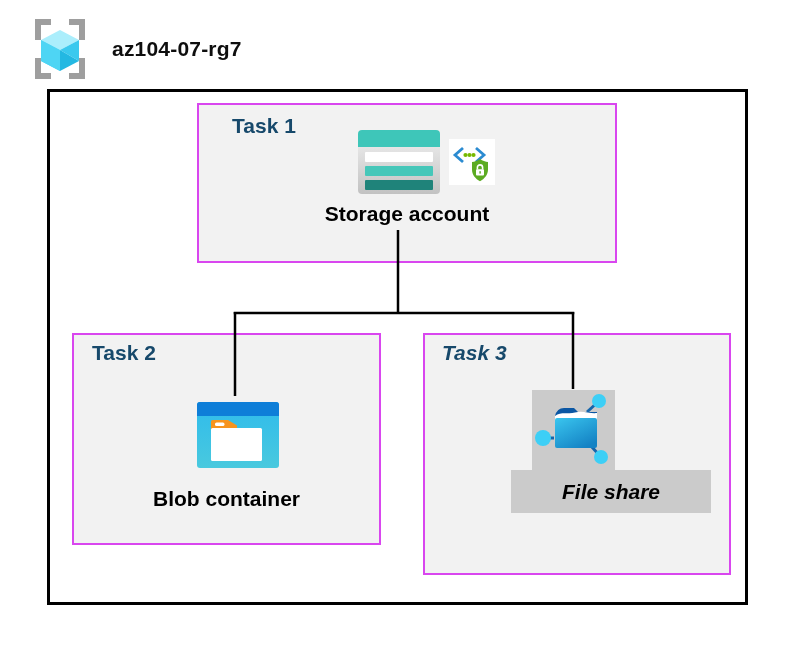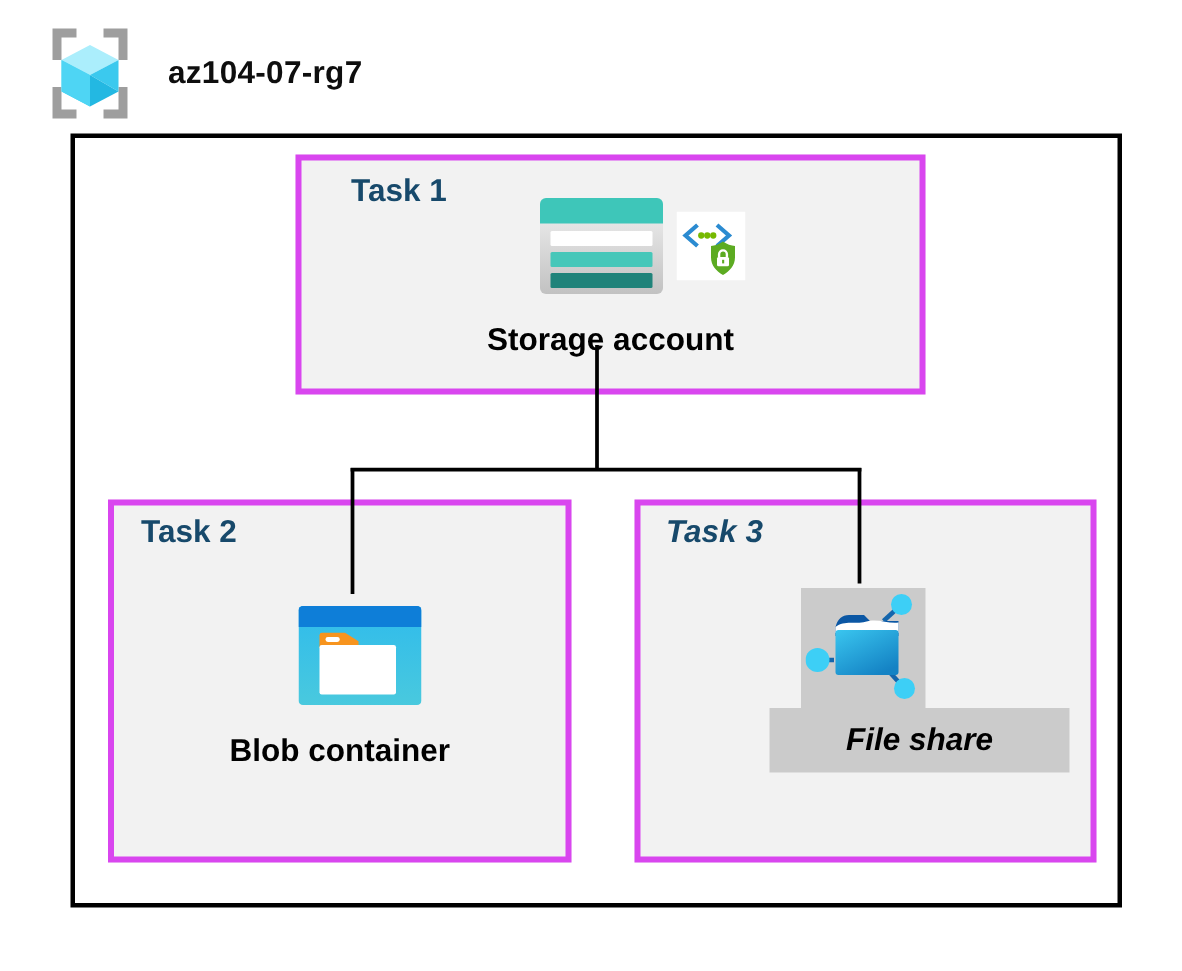--- a/index.html
+++ b/index.html
@@ -14,33 +14,33 @@
   .rg-name { margin-left:20px; font-size:21px; font-weight:700; color:#0e0e0e; letter-spacing:0.2px; }
 
   
   .outer-box {
     position:absolute; left:47px; top:89px; width:701px; height:516px;
     border:3px solid #000; background:#fff; box-sizing:border-box;
   }
 
   
   .task-box {
-    position:absolute; background:#F2F2F2; border:4px solid #d946ef; box-sizing:border-box;
+    position:absolute; background:#F2F2F2; border:2px solid #d946ef; box-sizing:border-box;
   }
   .task1 { left:197px; top:103px; width:420px; height:160px; }
-  .task2 { left:72px;  top:333px; width:309px; height:242px; }
+  .task2 { left:72px;  top:333px; width:309px; height:212px; }
   .task3 { left:423px; top:333px; width:308px; height:242px;font-style:italic; }
 
   .task-label { position:absolute; font-size:21px; font-weight:700; color:#17496B; white-space:nowrap; }
   .task1 .task-label { left:33px; top:9px; }
   .task2 .task-label { left:18px; top:6px; }
   .task3 .task-label { left:17px; top:6px; }
 
   .caption { position:absolute; font-size:21px; font-weight:700; color:#000; white-space:nowrap; }
-  .caption-storage { left:0; right:0; top:108px; text-align:center; }
+  .caption-storage { left:0; right:0; top:97px; text-align:center; }
   .caption-blob    { left:0; right:0; top:152px; text-align:center; }
 
   .icon-abs { position:absolute; display:block; }
   .storage-icon  { left:159px; top:25px; width:82px; height:64px; }
   .security-icon { left:250px; top:34px; width:46px; height:46px; }
   .blob-icon     { left:123px; top:67px; width:82px; height:66px; }
 
   
   .sel-icon-bg  { position:absolute; left:107px; top:55px;  width:83px;  height:82px; background:#CBCBCB; }
   .sel-label-bg { position:absolute; left:86px;  top:135px; width:200px; height:43px; background:#CBCBCB;

